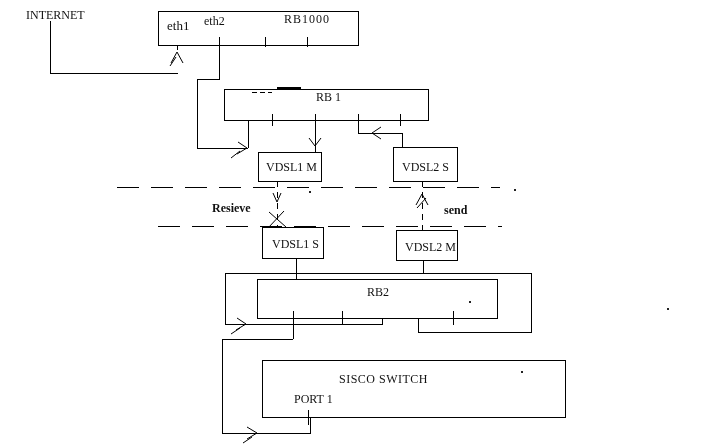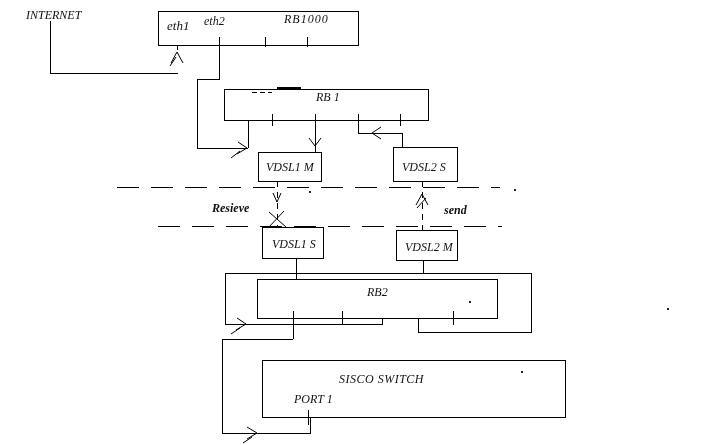--- a/index.html
+++ b/index.html
@@ -1,16 +1,16 @@
 <!DOCTYPE html>
 <html><head>
 <meta charset="utf-8">
 <style>
   html,body{margin:0;padding:0;background:#fff;}
-  #canvas{position:relative;width:700px;height:445px;background:#ffffff;overflow:hidden;font-style:italic;}
+  #canvas{position:relative;width:700px;height:445px;background:#ffffff;overflow:hidden;}
   svg{display:block;}
   .ln{stroke:#000;stroke-width:1;fill:none;}
   .thick{stroke:#000;stroke-width:2;fill:none;}
   .box{stroke:#000;stroke-width:1;fill:#fff;}
   .dash-long{stroke:#000;stroke-width:1;fill:none;stroke-dasharray:22 12;}
   .dash-short{stroke:#000;stroke-width:1;fill:none;stroke-dasharray:6 5;}
   .arrow{stroke:#000;stroke-width:1;fill:none;}
   text{font-family:"Liberation Serif","DejaVu Serif",serif;font-size:12px;fill:#111;}
   .lbl-port{font-size:13px;}
   .flow-lbl{font-weight:bold;font-size:12px;}

